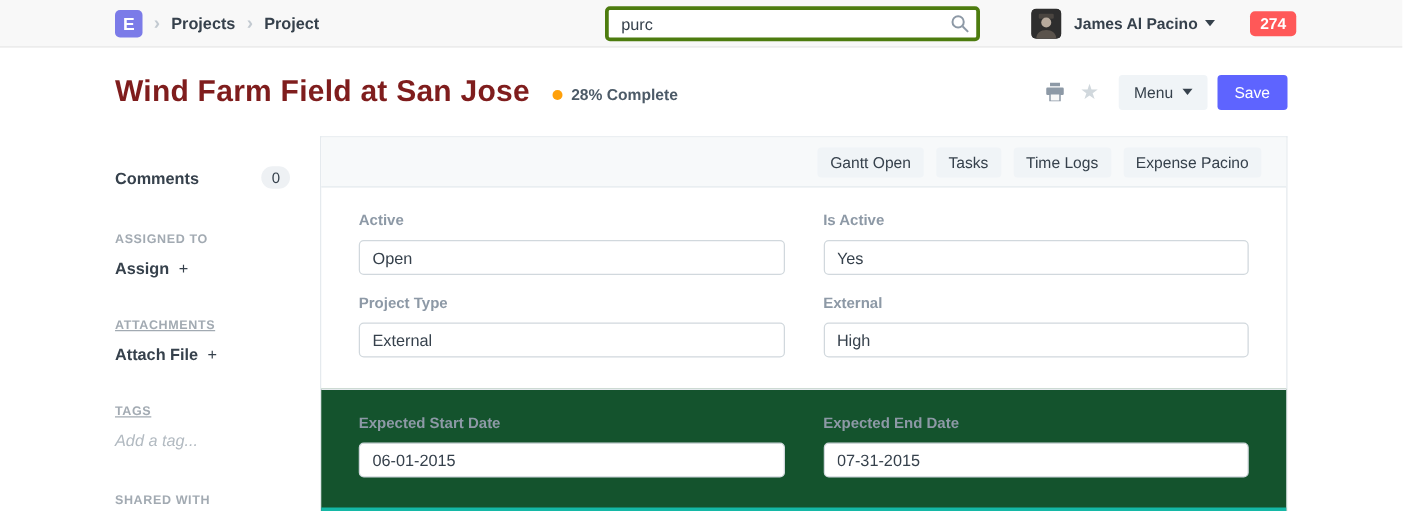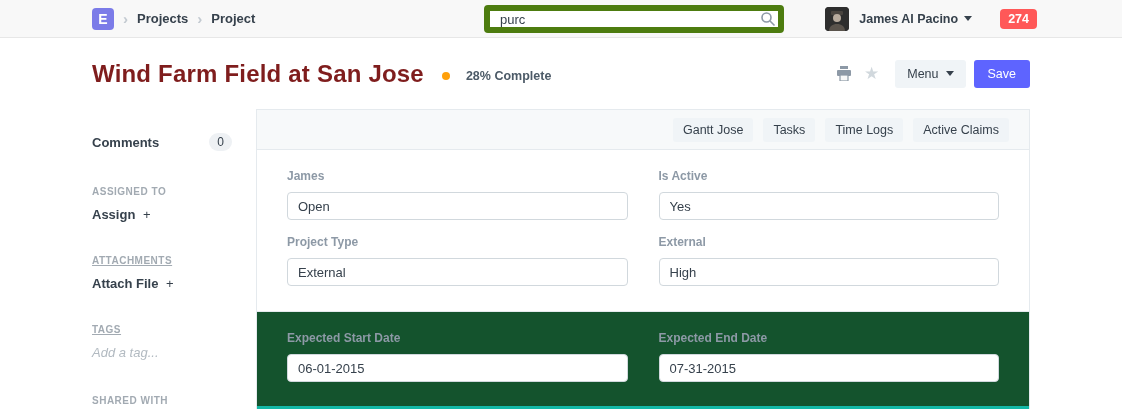--- a/index.html
+++ b/index.html
@@ -33,21 +33,21 @@
     flex: 0 0 auto;
   }
   .crumb-sep { color: #c3cad1; font-size: 15px; font-weight: bold; margin: 0 9px; line-height: 1; }
   .crumb { font-size: 13px; font-weight: bold; color: #36414c; }
   .nav-search {
     position: absolute; left: 484px; top: 5px;
     width: 300px; height: 28px;
   }
   .nav-search input {
     width: 100%; height: 100%;
-    border: 6px solid #4d7c0f;
+    border: 3px solid #4d7c0f;
     border-radius: 4px;
     background: #fff;
     padding: 0 30px 0 10px;
     font-size: 13px;
     color: #36414c;
     font-family: inherit;
     outline: none;
   }
   .search-icon {
     position: absolute; right: 8px; top: 6px;
@@ -83,21 +83,21 @@
   .page-head {
     height: 71px;
     background: #fff;
     display: flex;
     align-items: center;
     padding: 0 92px;
   }
   .page-title { font-size: 24px; font-weight: bold; color: #7f1d1d; letter-spacing: 0.2px; }
   .indicator { display: flex; align-items: center; margin-left: 18px; margin-top: 4px; }
   .indicator-dot { width: 8px; height: 8px; border-radius: 50%; background: #ffa00a; flex: 0 0 auto; }
-  .indicator-text { font-size: 12.5px; font-weight: bold; color: #4c5a67; margin-left: 16px; }
+  .indicator-text { font-size: 12.5px; font-weight: bold; color: #4c5a67; margin-left: 7px; }
   .head-actions { margin-left: auto; display: flex; align-items: center; }
   .icon-btn { color: #8d99a6; margin-right: 12px; cursor: pointer; display: flex; align-items: center; }
   .star-glyph { font-size: 17px; color: #d1d8dd; margin-right: 16px; line-height: 1; }
   .btn {
     height: 28px;
     border: none;
     border-radius: 3px;
     font-size: 12.5px;
     font-family: inherit;
     padding: 0 12px;
@@ -265,29 +265,29 @@
 
     <div class="side-heading mt-md">TAGS</div>
     <div class="tag-placeholder">Add a tag...</div>
 
     <div class="side-heading mt-lg">SHARED WITH</div>
   </div>
 
   <div class="form-col">
 
     <div class="tab-row">
-      <button class="tab-btn">Gantt Jose</button>
+      <button class="tab-btn">Gantt Open</button>
       <button class="tab-btn">Tasks</button>
       <button class="tab-btn">Time Logs</button>
-      <button class="tab-btn">Active Claims</button>
+      <button class="tab-btn">Expense Pacino</button>
     </div>
 
     <div class="form-section">
       <div class="field">
-        <label class="field-label">James</label>
+        <label class="field-label">Active</label>
         <input type="text" value="Open" style="">
       </div>
       <div class="field">
         <label class="field-label">Is Active</label>
         <input type="text" value="Yes" style="">
       </div>
       <div class="field">
         <label class="field-label">Project Type</label>
         <input type="text" value="External" style="">
       </div>

